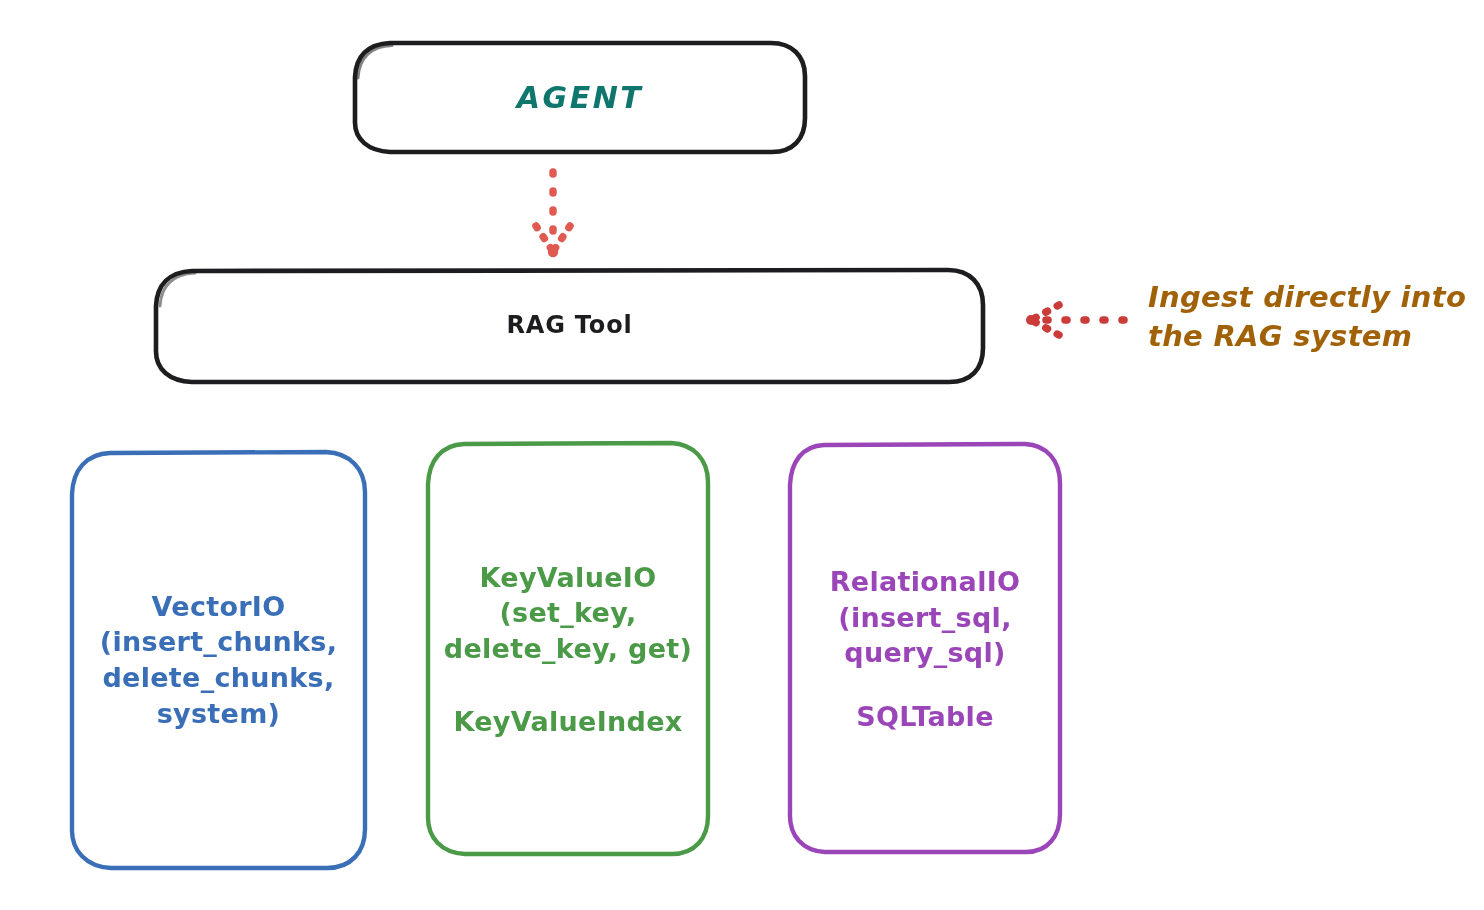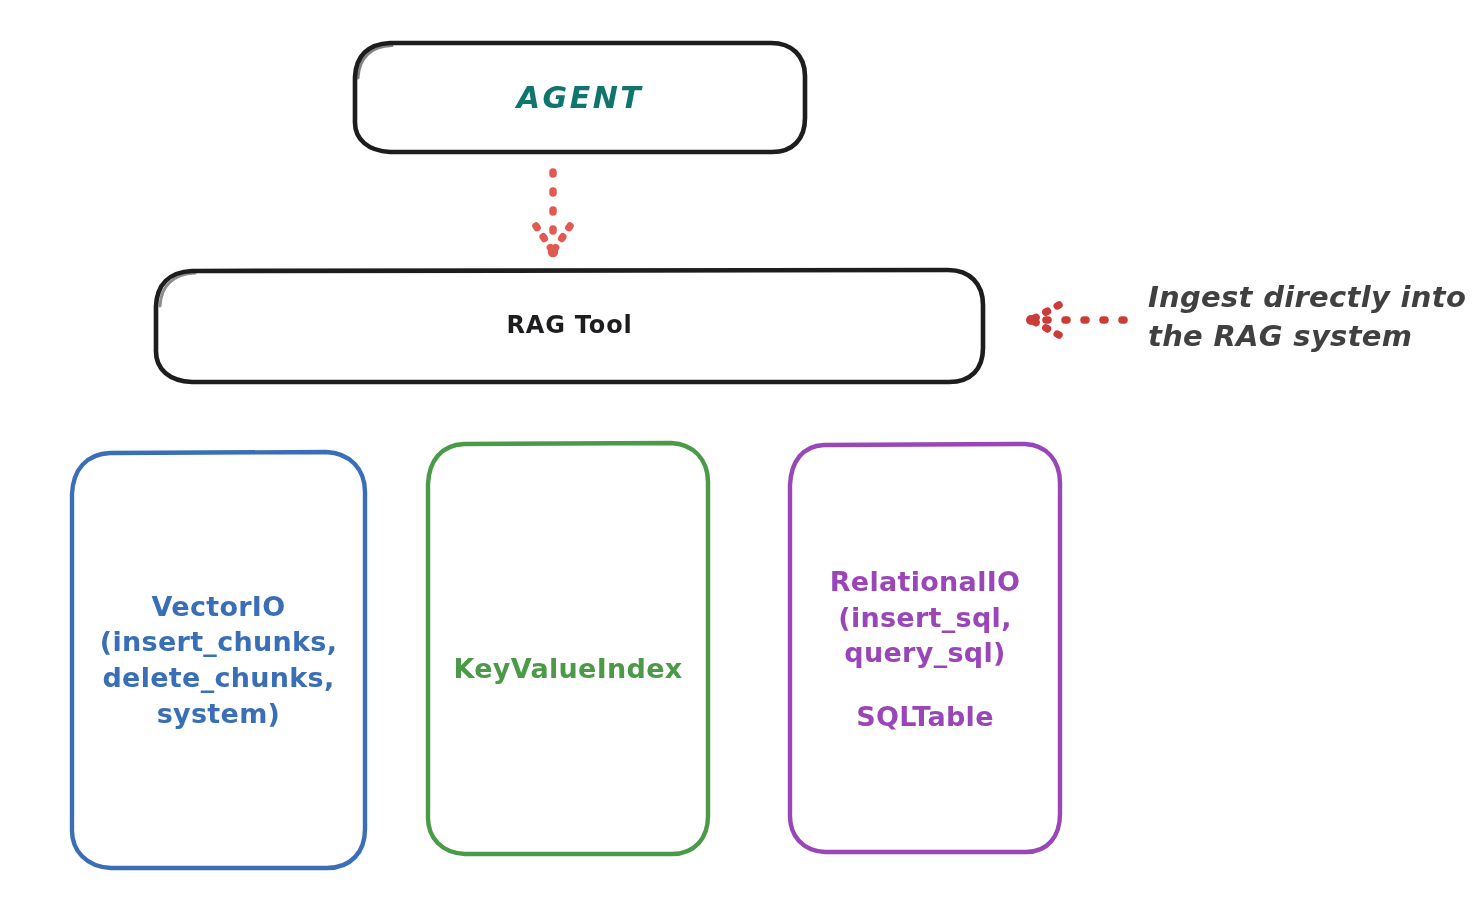--- a/index.html
+++ b/index.html
@@ -93,21 +93,21 @@
 
   #vector-label .index-line    { margin-top: 44px; }
   #keyvalue-label .index-line  { margin-top: 40px; }
   #relational-label .index-line{ margin-top: 30px; }
 
   .annotation {
     position: absolute;
     left: 1148px;
     top: 278px;
     width: 330px;
-    color: #404040;
+    color: #a16207;
     font-size: 29px;
     font-weight: 600;
     font-style: italic;
     line-height: 1.35;
     white-space: pre-line;
     letter-spacing: 0.3px;
     font-family: "DejaVu Sans", sans-serif;
   }
 </style>
 </head>
@@ -199,20 +199,23 @@
 <div class="node-label ragtool-label">RAG Tool</div>
 
 <div class="store-label" id="vector-label">
   <div class="api-lines">VectorIO
 (insert_chunks,
 delete_chunks,
 system)</div>
 </div>
 
 <div class="store-label" id="keyvalue-label">
+  <div class="api-lines">KeyValueIO
+(set_key,
+delete_key, get)</div>
   <div class="index-line">KeyValueIndex</div>
 </div>
 
 <div class="store-label" id="relational-label">
   <div class="api-lines">RelationalIO
 (insert_sql,
 query_sql)</div>
   <div class="index-line">SQLTable</div>
 </div>
 

